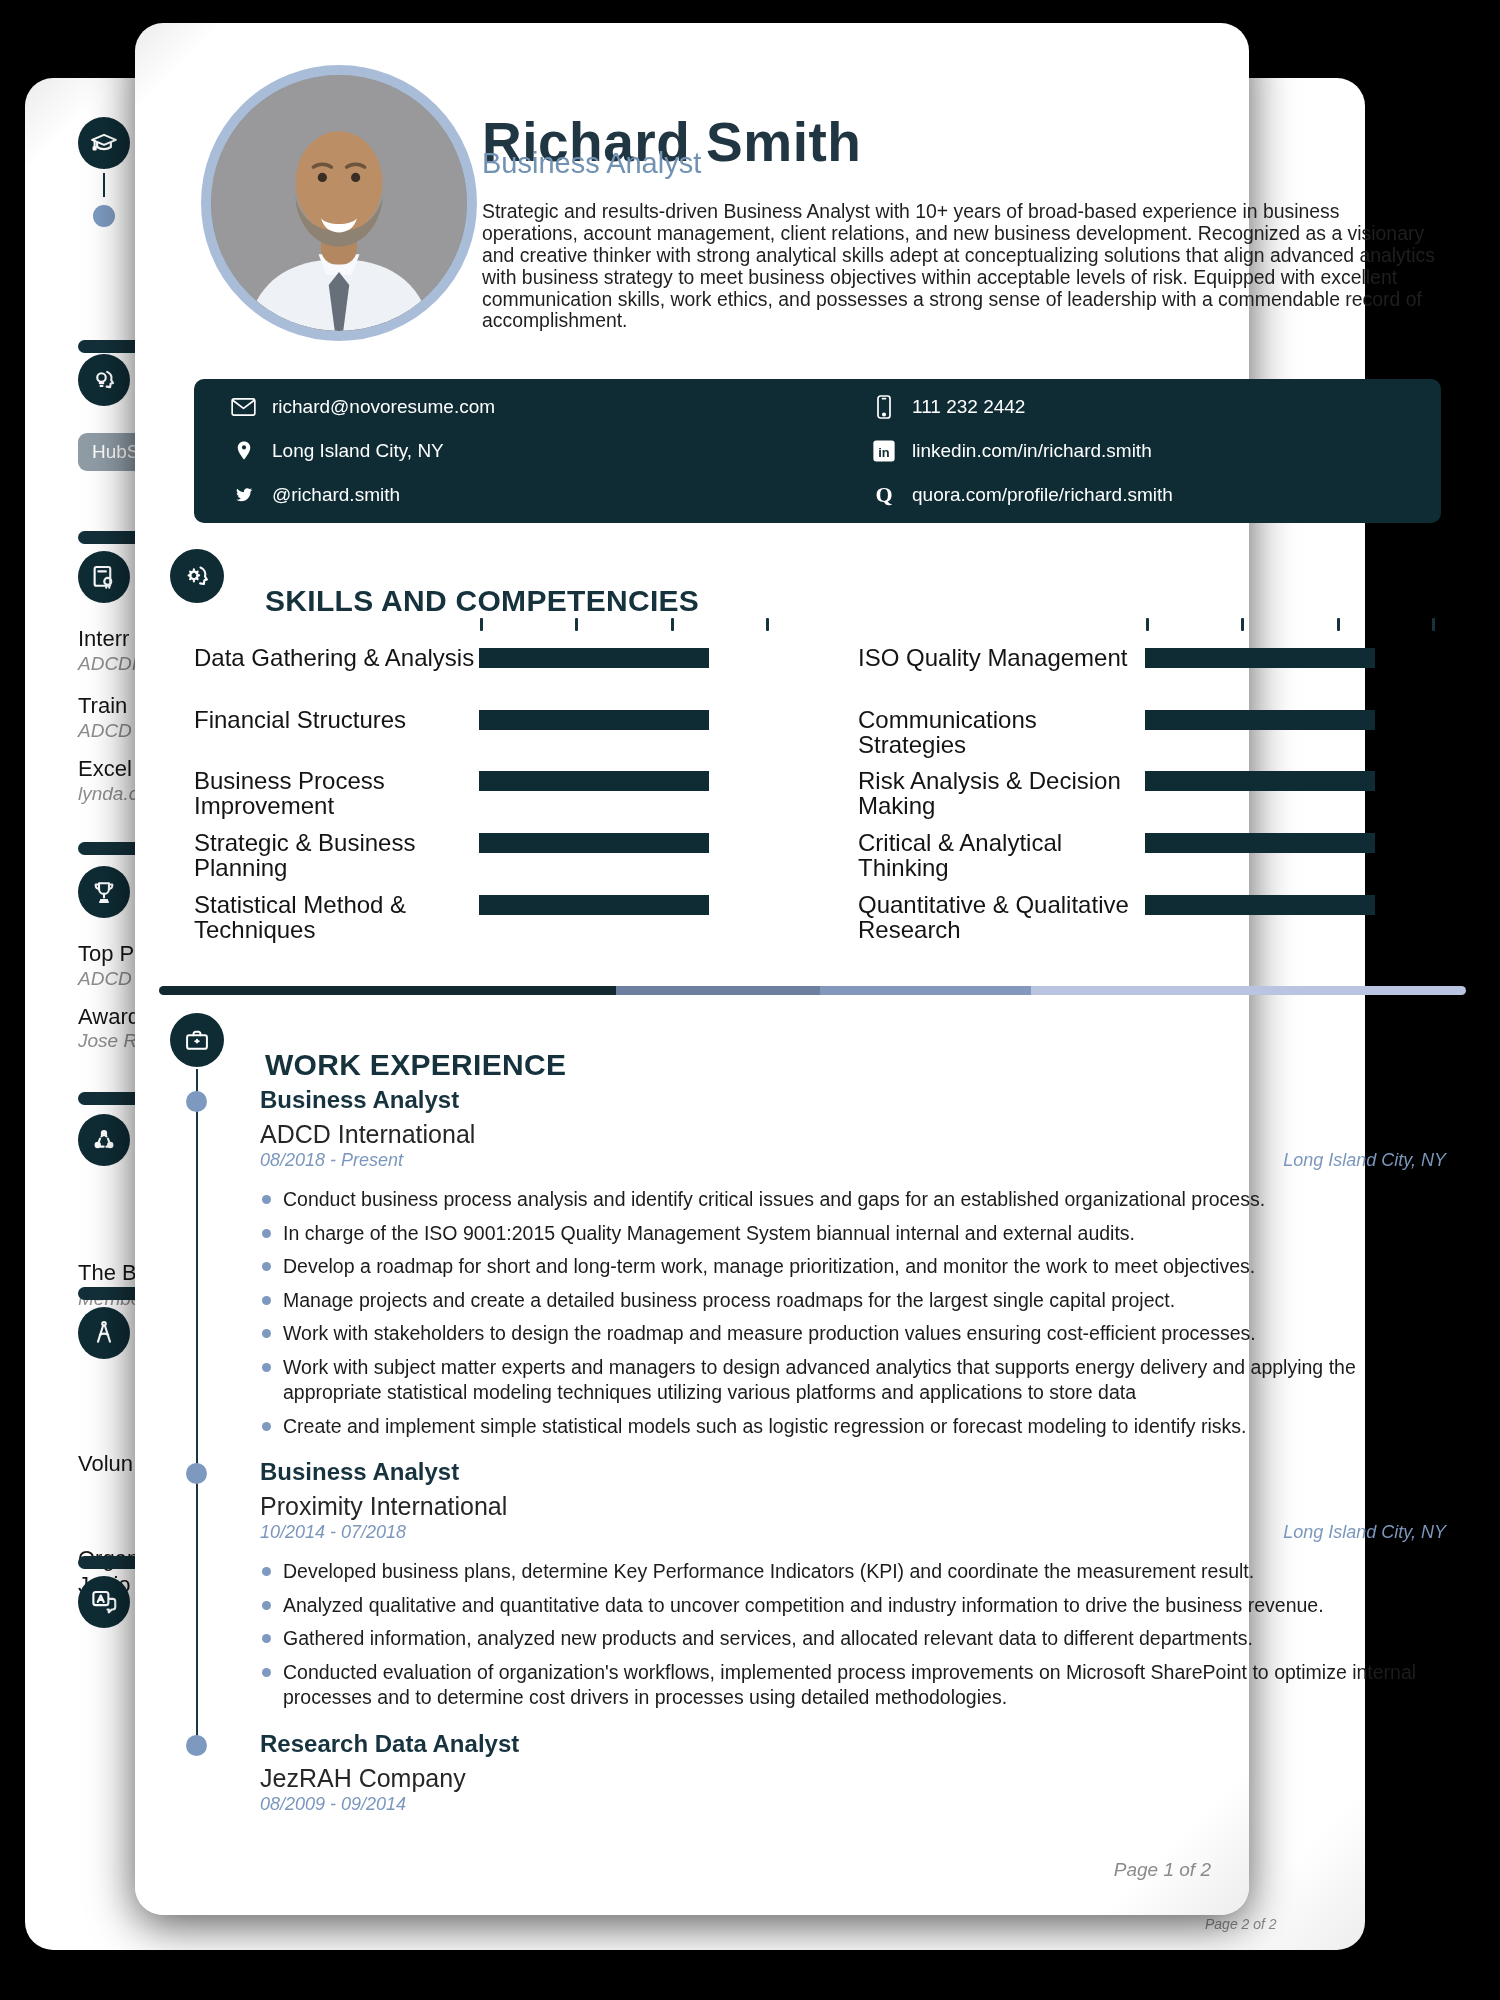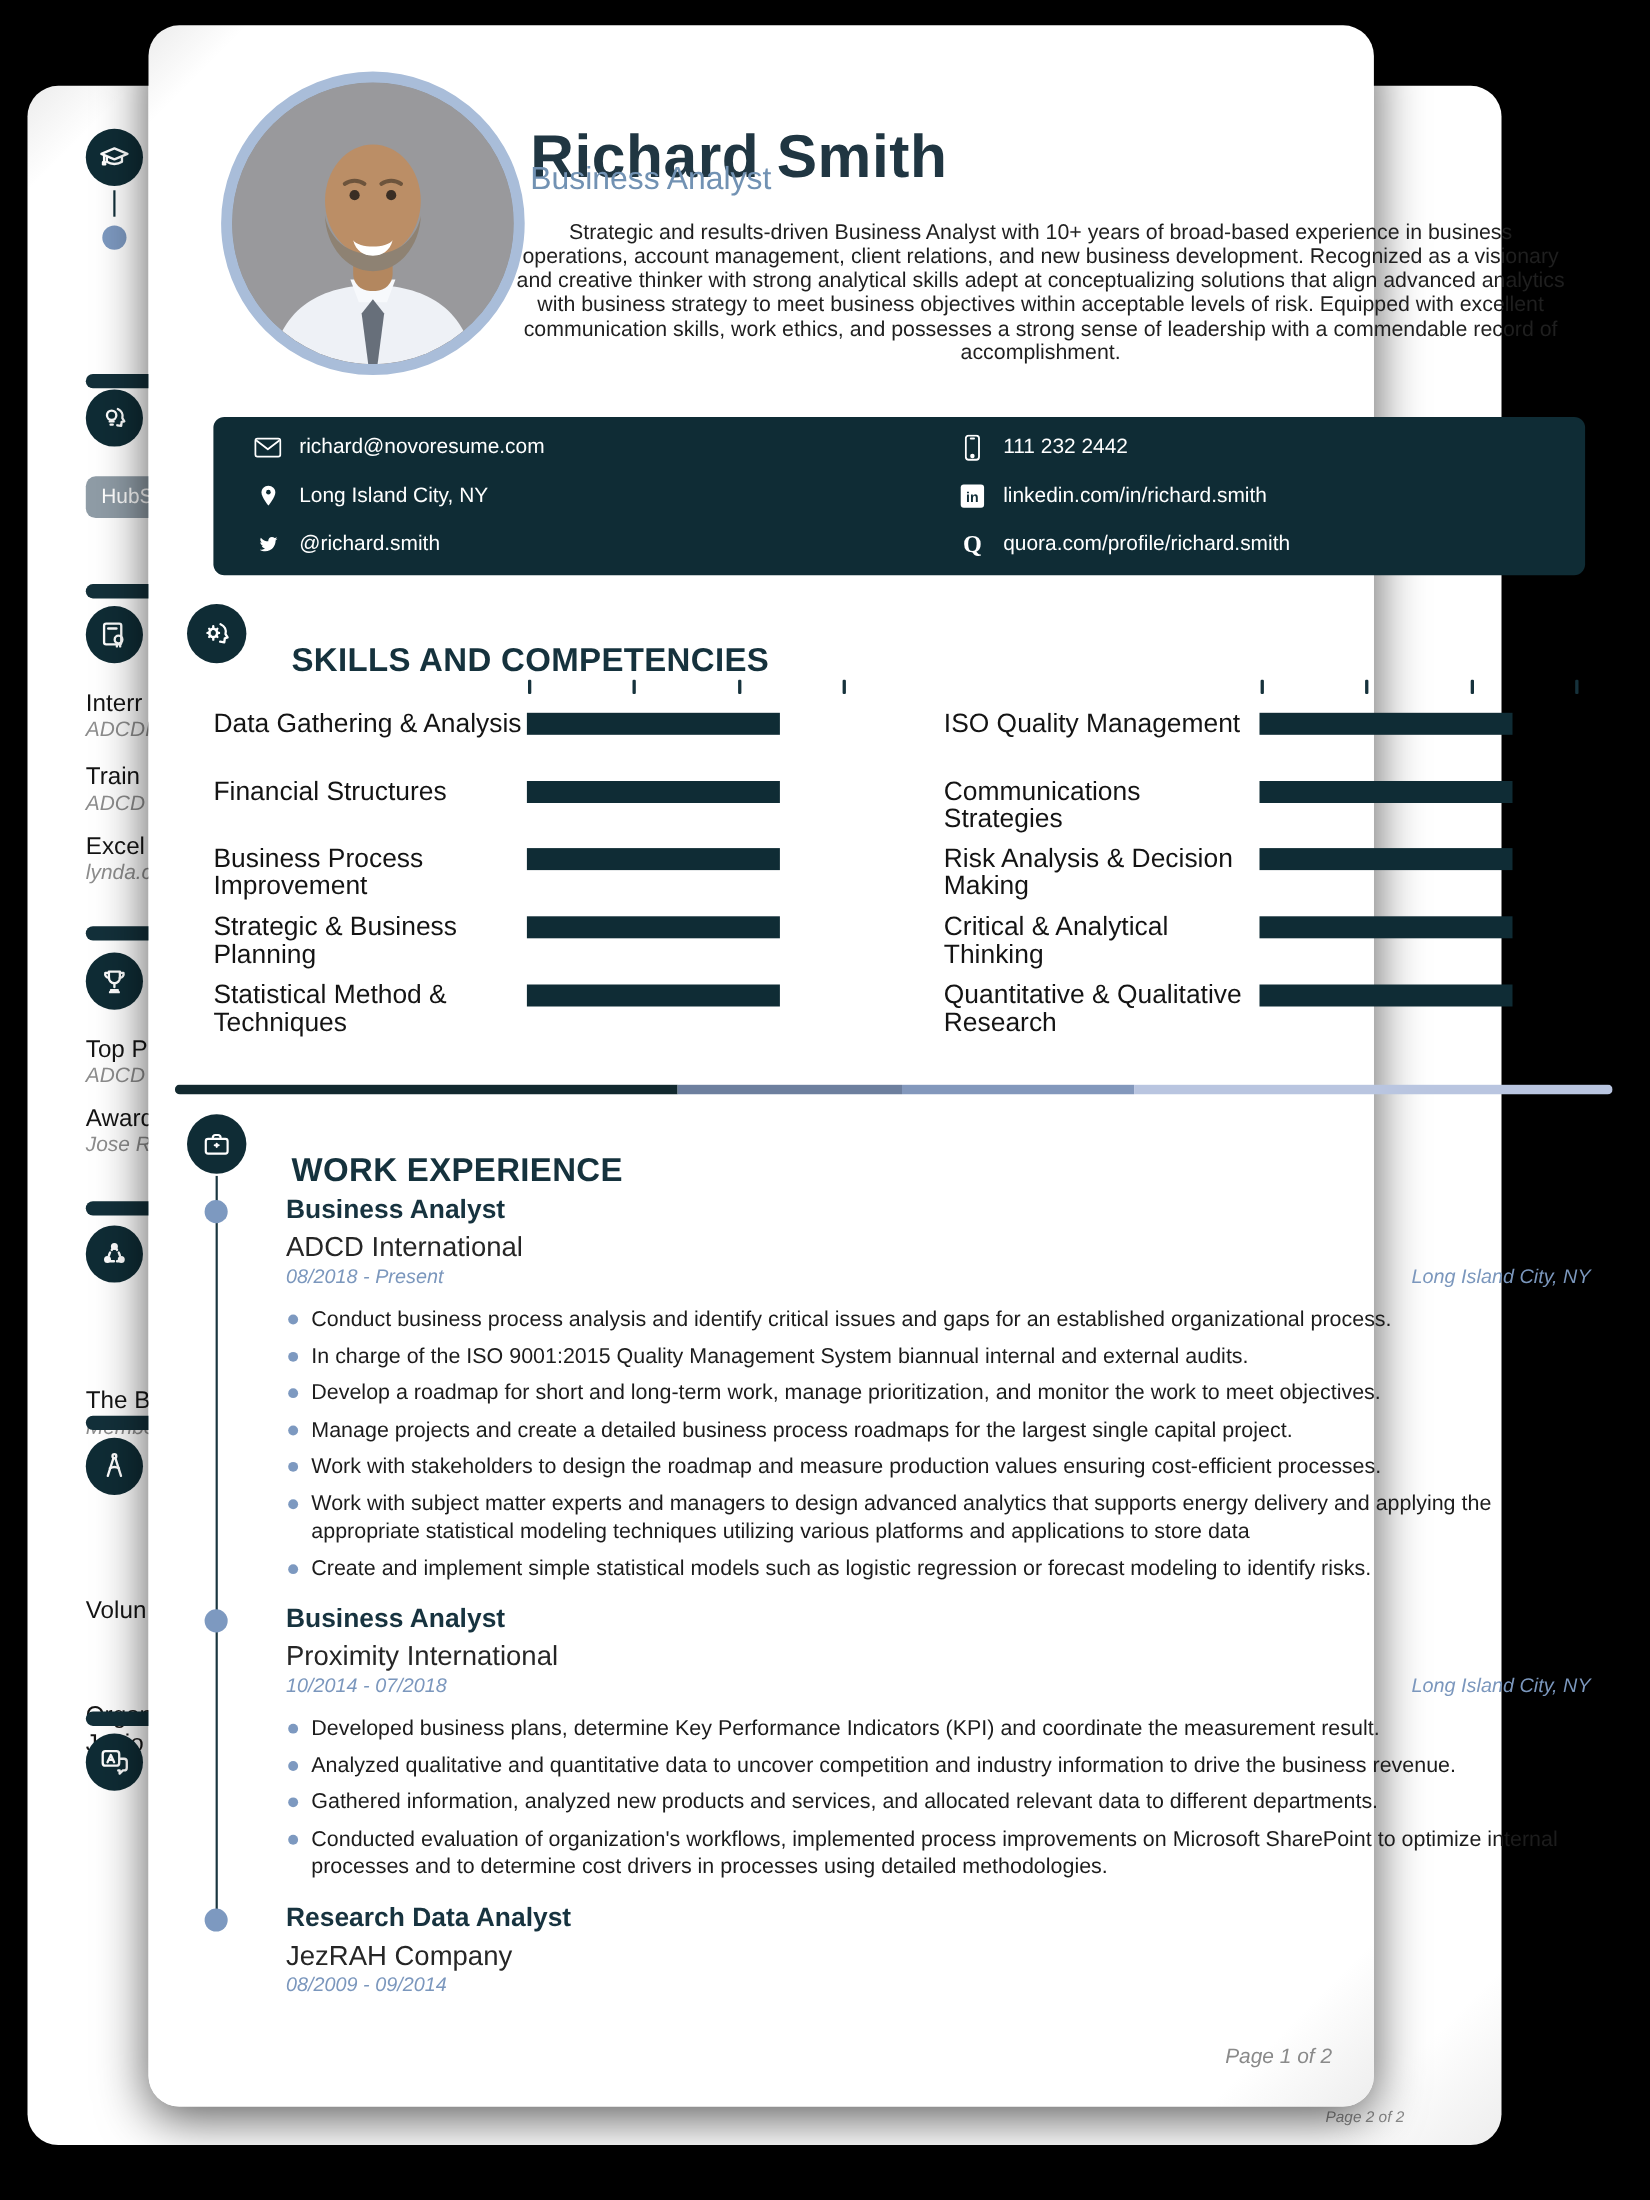--- a/index.html
+++ b/index.html
@@ -30,21 +30,21 @@
   .p2-tag{position:absolute;left:53px;top:355px;height:38px;width:105px;background:#8f9ca6;border-radius:9px;
           color:#fff;font-size:19px;display:flex;align-items:center;padding-left:14px;box-sizing:border-box;}
   .p2-footer{position:absolute;left:1180px;top:1838px;font-style:italic;font-size:14px;color:#8a8a8a;}
 
   
   .photo-wrap{position:absolute;left:66px;top:42px;width:256px;height:256px;border-radius:50%;
               border:10px solid #a9bdd9;overflow:hidden;background:#97989a;}
   .photo-wrap svg{display:block;width:100%;height:100%;}
   .name{position:absolute;left:347px;top:50px;font-size:55px;font-weight:700;color:#203642;letter-spacing:.5px;}
   .job-title{position:absolute;left:347px;top:124px;font-size:29px;color:#7292b3;}
-  .summary{position:absolute;left:332px;top:159px;width:958px;font-size:19.4px;line-height:21.8px;color:#1f1f1f;text-align:center;}
+  .summary{position:absolute;left:347px;top:159px;width:958px;font-size:19.4px;line-height:21.8px;color:#1f1f1f;}
 
   
   .contact{position:absolute;left:59px;top:356px;width:1247px;height:144px;background:#0f2c35;
            border-radius:10px;color:#fff;}
   .c-item{position:absolute;display:flex;align-items:center;gap:15px;font-size:19px;height:32px;}
   .c-item .ic{width:27px;display:flex;justify-content:center;}
   .c-email{left:36px;top:12px}.c-loc{left:36px;top:56px}.c-tw{left:36px;top:100px}
   .c-phone{left:676px;top:12px}.c-li{left:676px;top:56px}.c-q{left:676px;top:100px}
 
   

